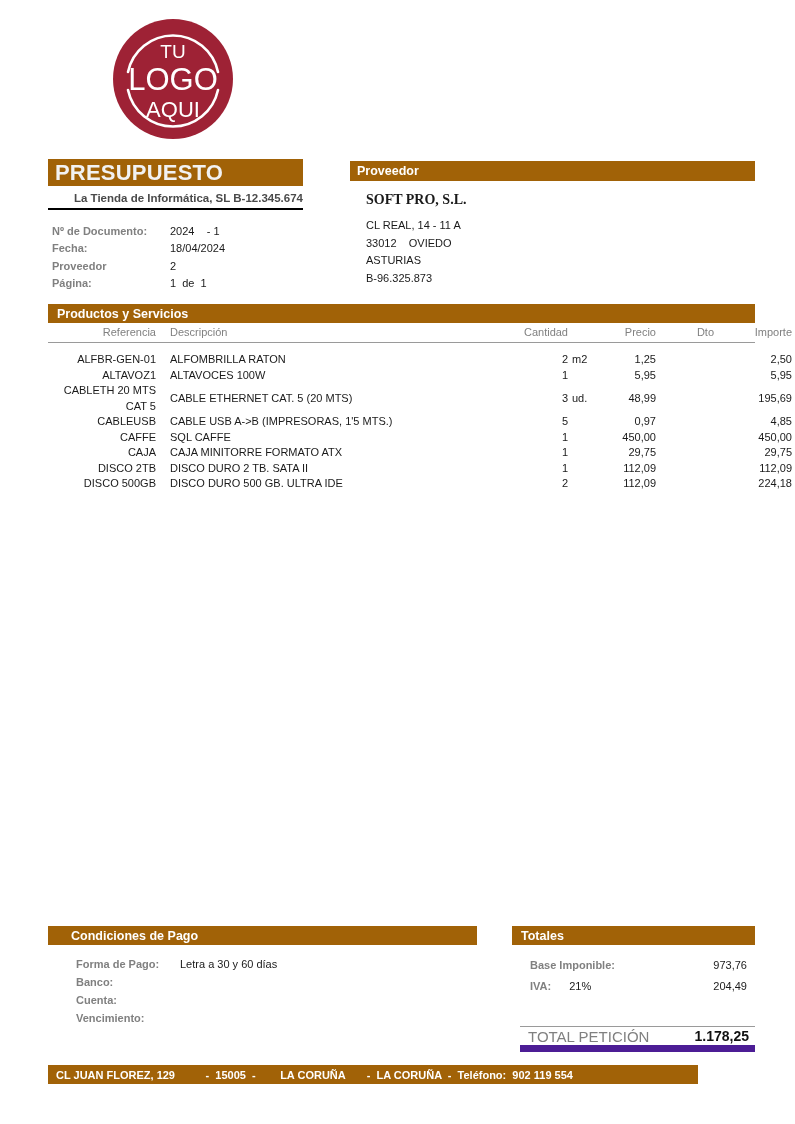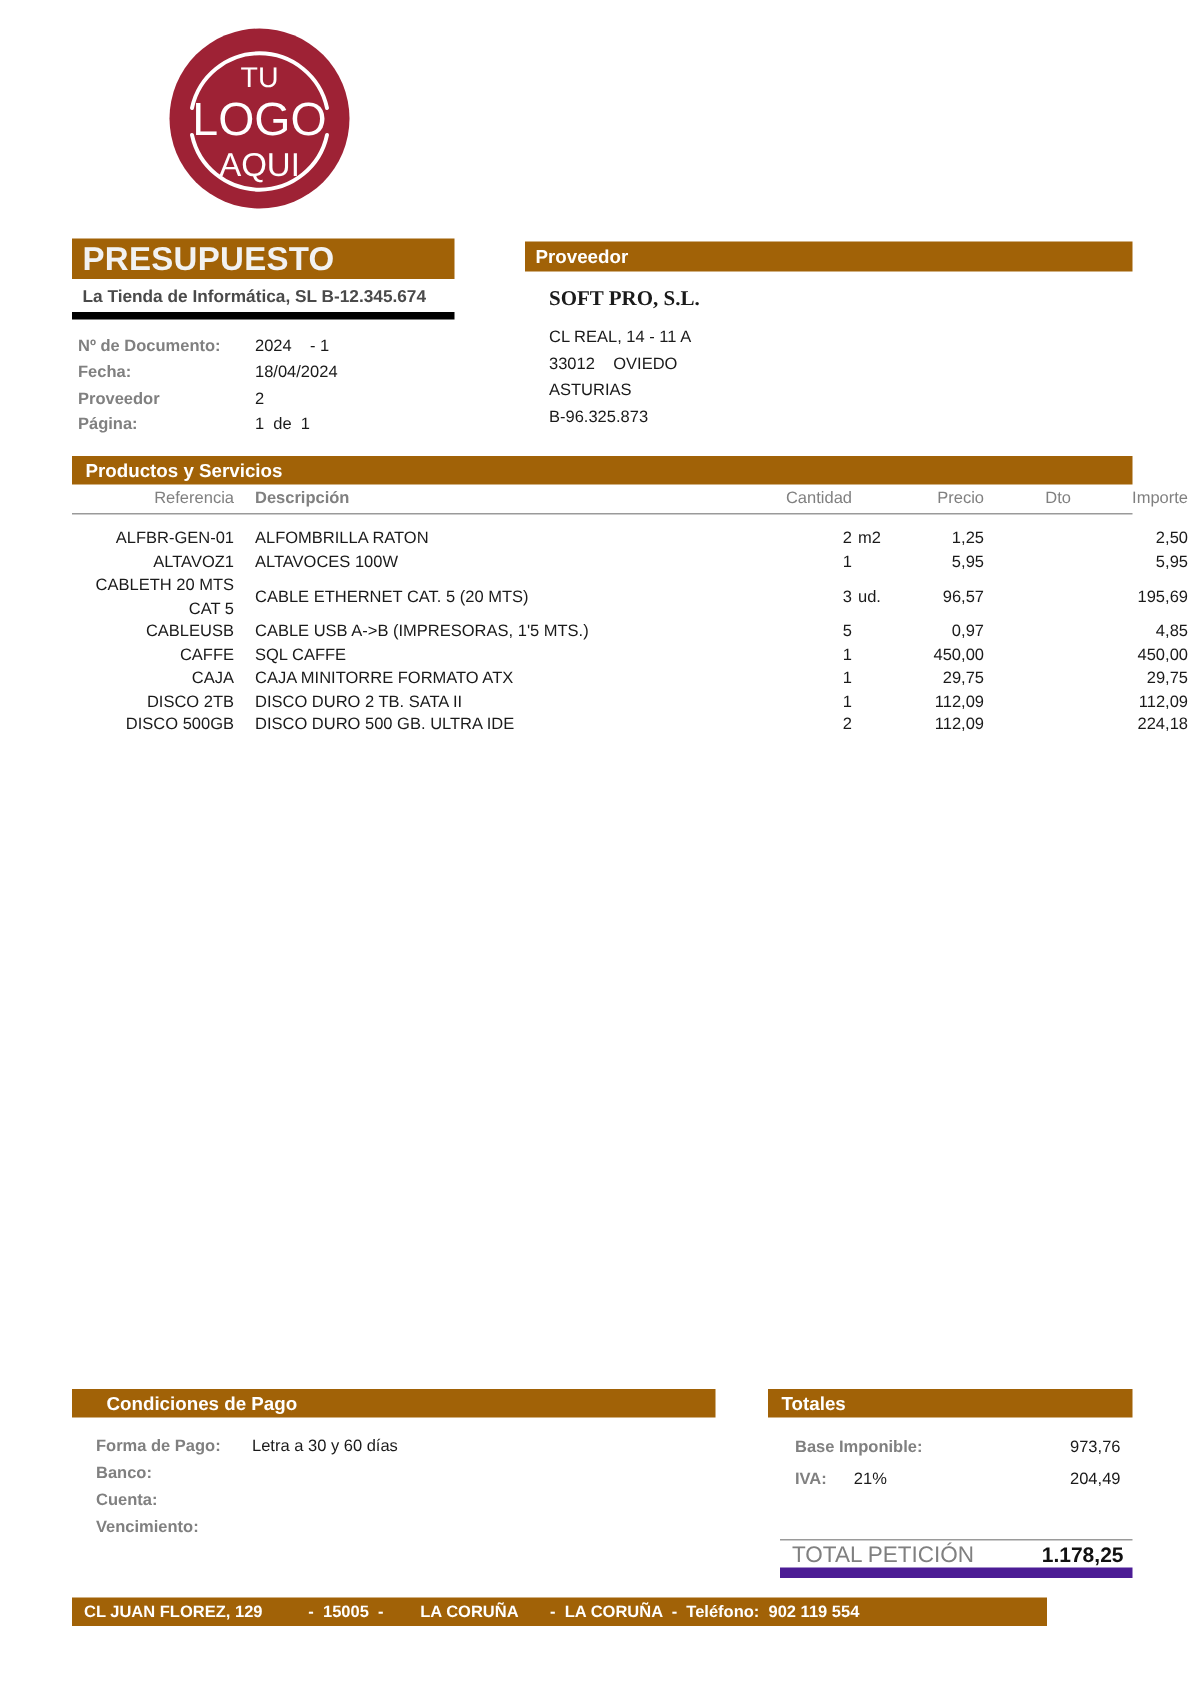--- a/index.html
+++ b/index.html
@@ -48,25 +48,26 @@
     letter-spacing: .2px;
     color: #f2f2f2;
   }
   #company-line {
     position: absolute;
     left: 48px;
     top: 192px;
     width: 255px;
     padding: 0 0 4px 7px;
     box-sizing: border-box;
-    border-bottom: 5px solid #000000;
+    border-bottom: 2px solid #000000;
     font-size: 11.5px;
     font-weight: bold;
     color: #4a4a4a;
     white-space: nowrap;
+    text-align: right;
   }
 
   
   #doc-meta {
     position: absolute;
     left: 52px;
     top: 222px;
     width: 270px;
     font-size: 11px;
   }
@@ -143,39 +144,39 @@
     color: #1a1a1a;
   }
   .c-ref   { width: 108px; flex: none; text-align: right; padding-right: 0; line-height: 15.5px; }
   .c-desc  { width: 300px; flex: none; padding-left: 14px; box-sizing: border-box; line-height: 15.5px; }
   .c-qty   { width: 112px; flex: none; text-align: right; line-height: 15.5px; }
   .c-unit  { width: 26px;  flex: none; padding-left: 4px; box-sizing: border-box; text-align: left; line-height: 15.5px; }
   .c-price { width: 62px;  flex: none; text-align: right; line-height: 15.5px; }
   .c-dto   { width: 58px;  flex: none; text-align: right; line-height: 15.5px; }
   .c-imp   { width: 78px;  flex: none; text-align: right; line-height: 15.5px; }
   #prod-head .c-ref   { text-align: right; }
-  #prod-head .c-desc  { text-align: left; font-weight: bold; }
+  #prod-head .c-desc  { text-align: left; }
   #prod-head .c-qty   { text-align: right; }
   #prod-head .c-unit  { }
   #prod-head .c-price { text-align: right; }
   #prod-head .c-dto   { text-align: right; }
   #prod-head .c-imp   { text-align: right; }
 
   
   #cond-bar {
     left: 48px;
     top: 926px;
     width: 429px;
     height: 19px;
     padding-left: 23px;
     font-size: 12.5px;
   }
   #cond-body {
     position: absolute;
-    left: 64px;
+    left: 76px;
     top: 955px;
     width: 420px;
     font-size: 11px;
   }
   #cond-body .row { display: flex; height: 18px; align-items: center; }
   #cond-body .lbl { width: 104px; color: #808080; font-weight: bold; flex: none; }
   #cond-body .val { color: #1a1a1a; }
 
   
   #tot-bar {
@@ -321,21 +322,21 @@
         <span class="c-unit"></span>
         <span class="c-price">5,95</span>
         <span class="c-dto"></span>
         <span class="c-imp">5,95</span>
       </div>
       <div class="prow">
         <span class="c-ref">CABLETH 20 MTS CAT 5</span>
         <span class="c-desc">CABLE ETHERNET CAT. 5 (20 MTS)</span>
         <span class="c-qty">3</span>
         <span class="c-unit">ud.</span>
-        <span class="c-price">96,57</span>
+        <span class="c-price">48,99</span>
         <span class="c-dto"></span>
         <span class="c-imp">195,69</span>
       </div>
       <div class="prow">
         <span class="c-ref">CABLEUSB</span>
         <span class="c-desc">CABLE USB A-&gt;B (IMPRESORAS, 1'5 MTS.)</span>
         <span class="c-qty">5</span>
         <span class="c-unit"></span>
         <span class="c-price">0,97</span>
         <span class="c-dto"></span>

